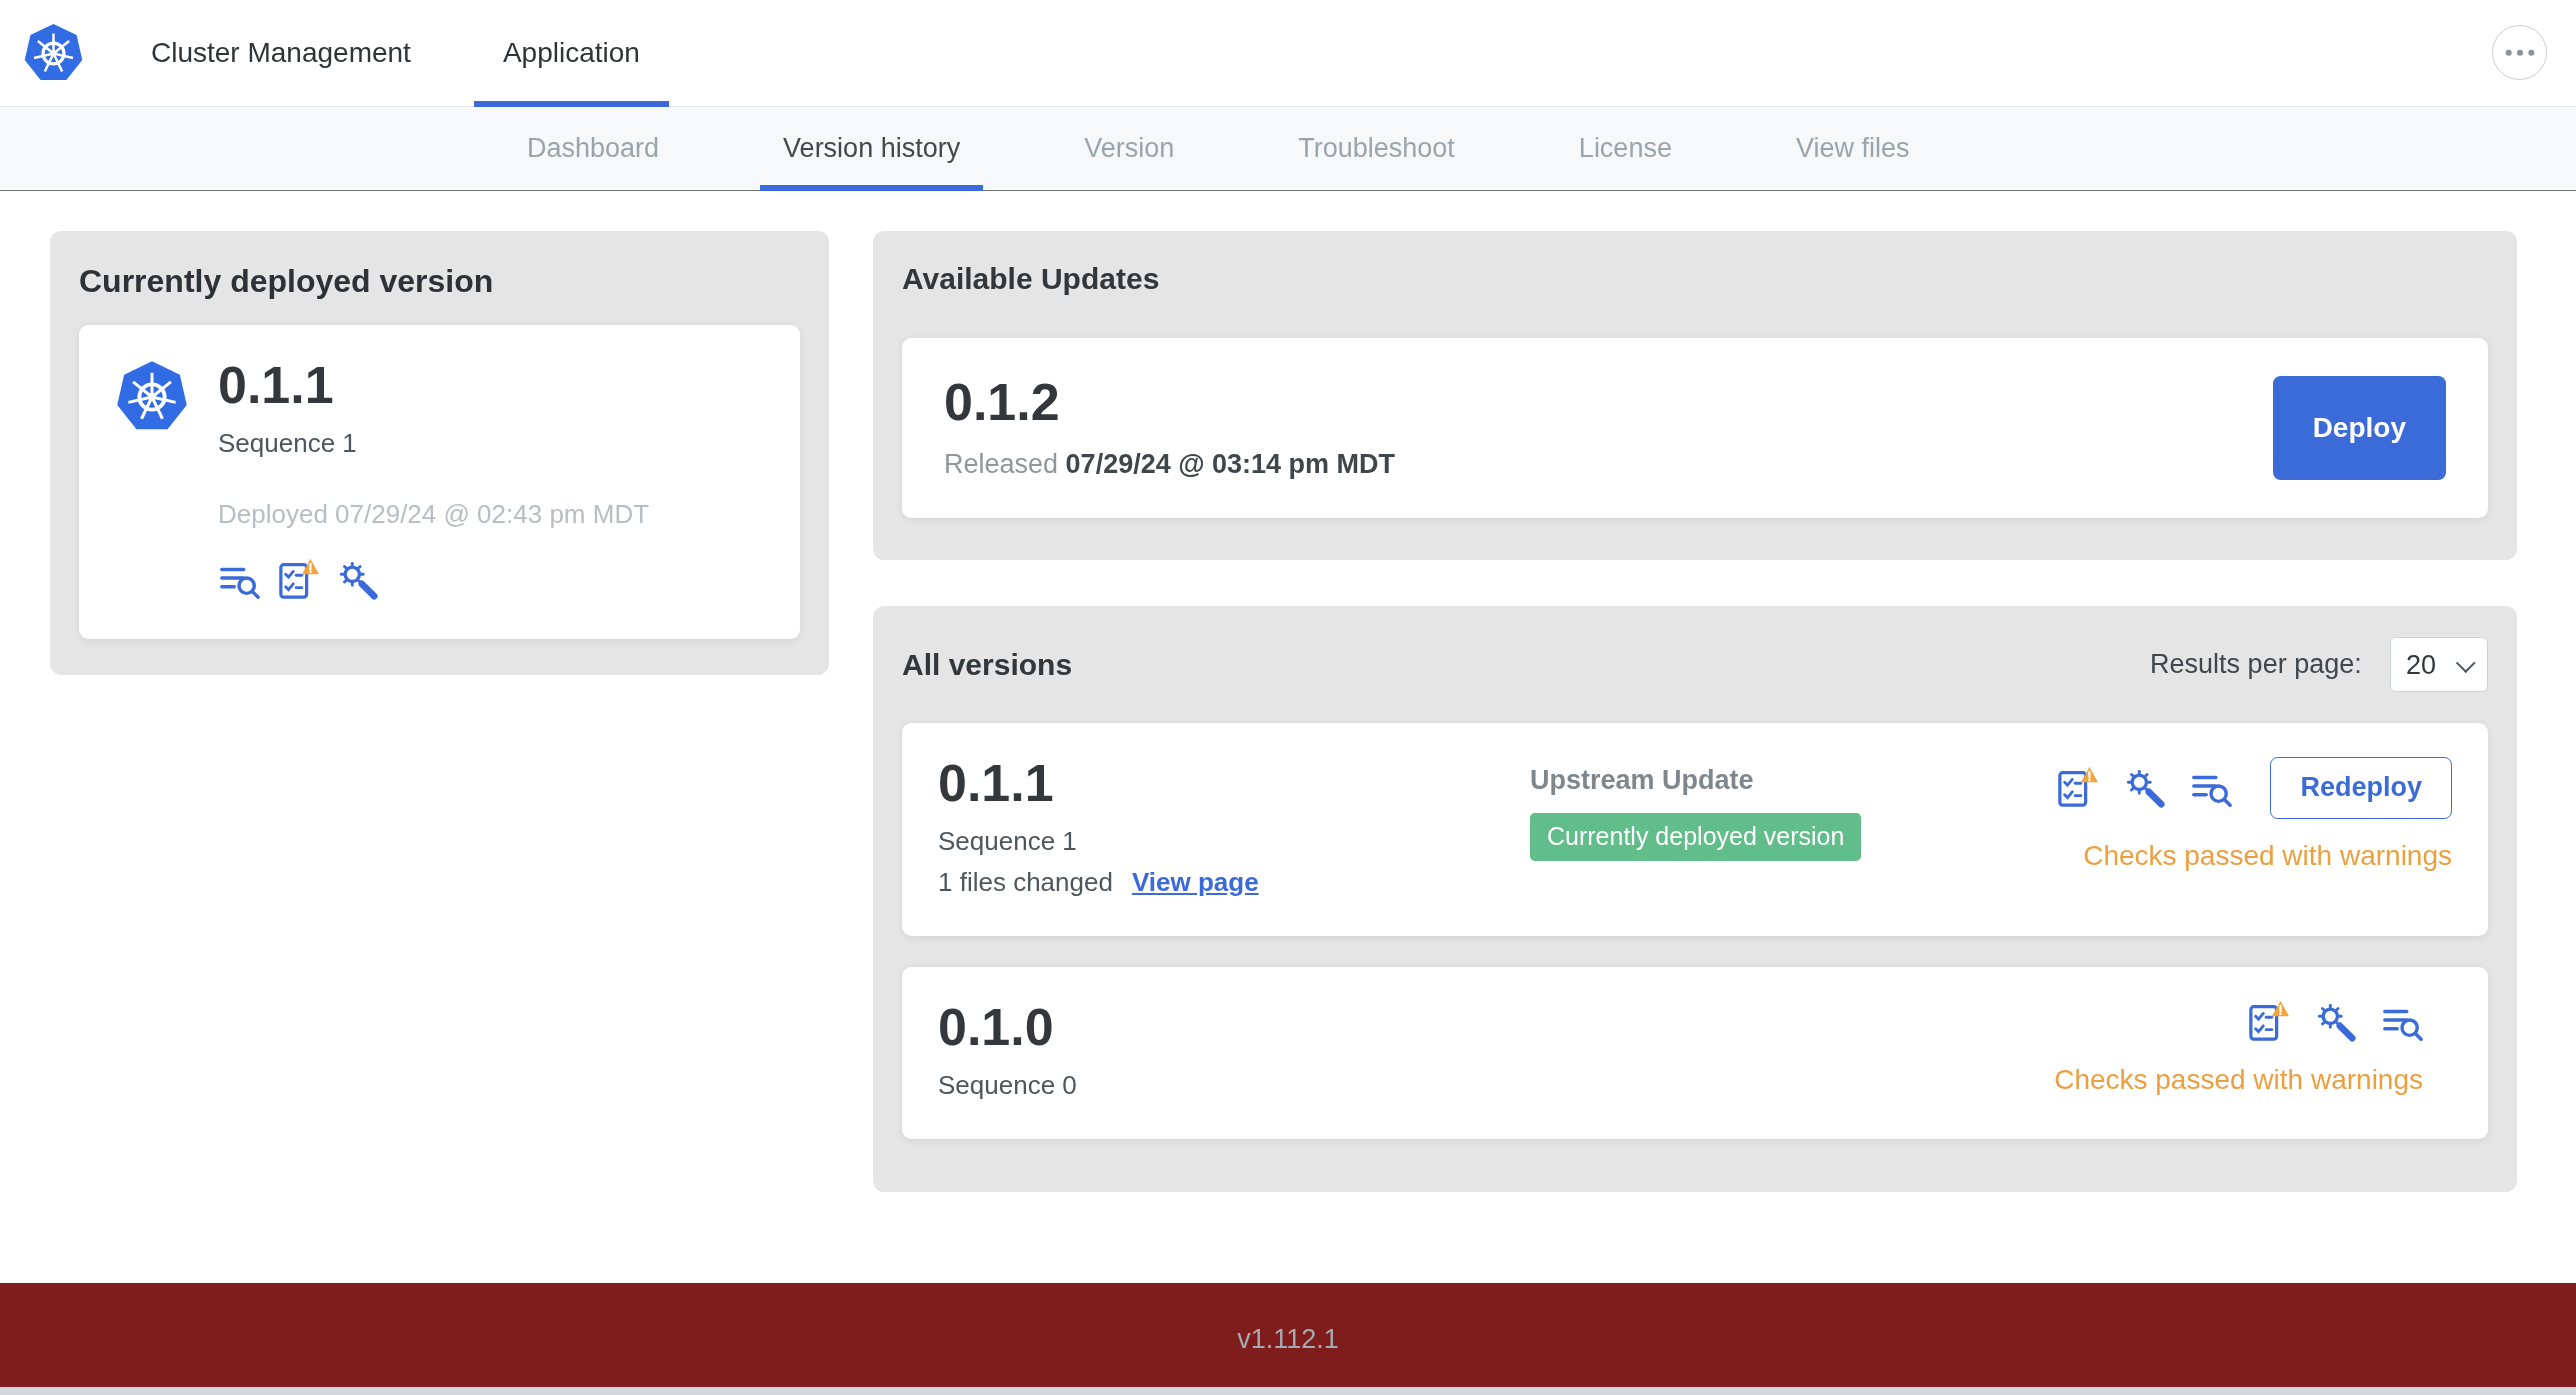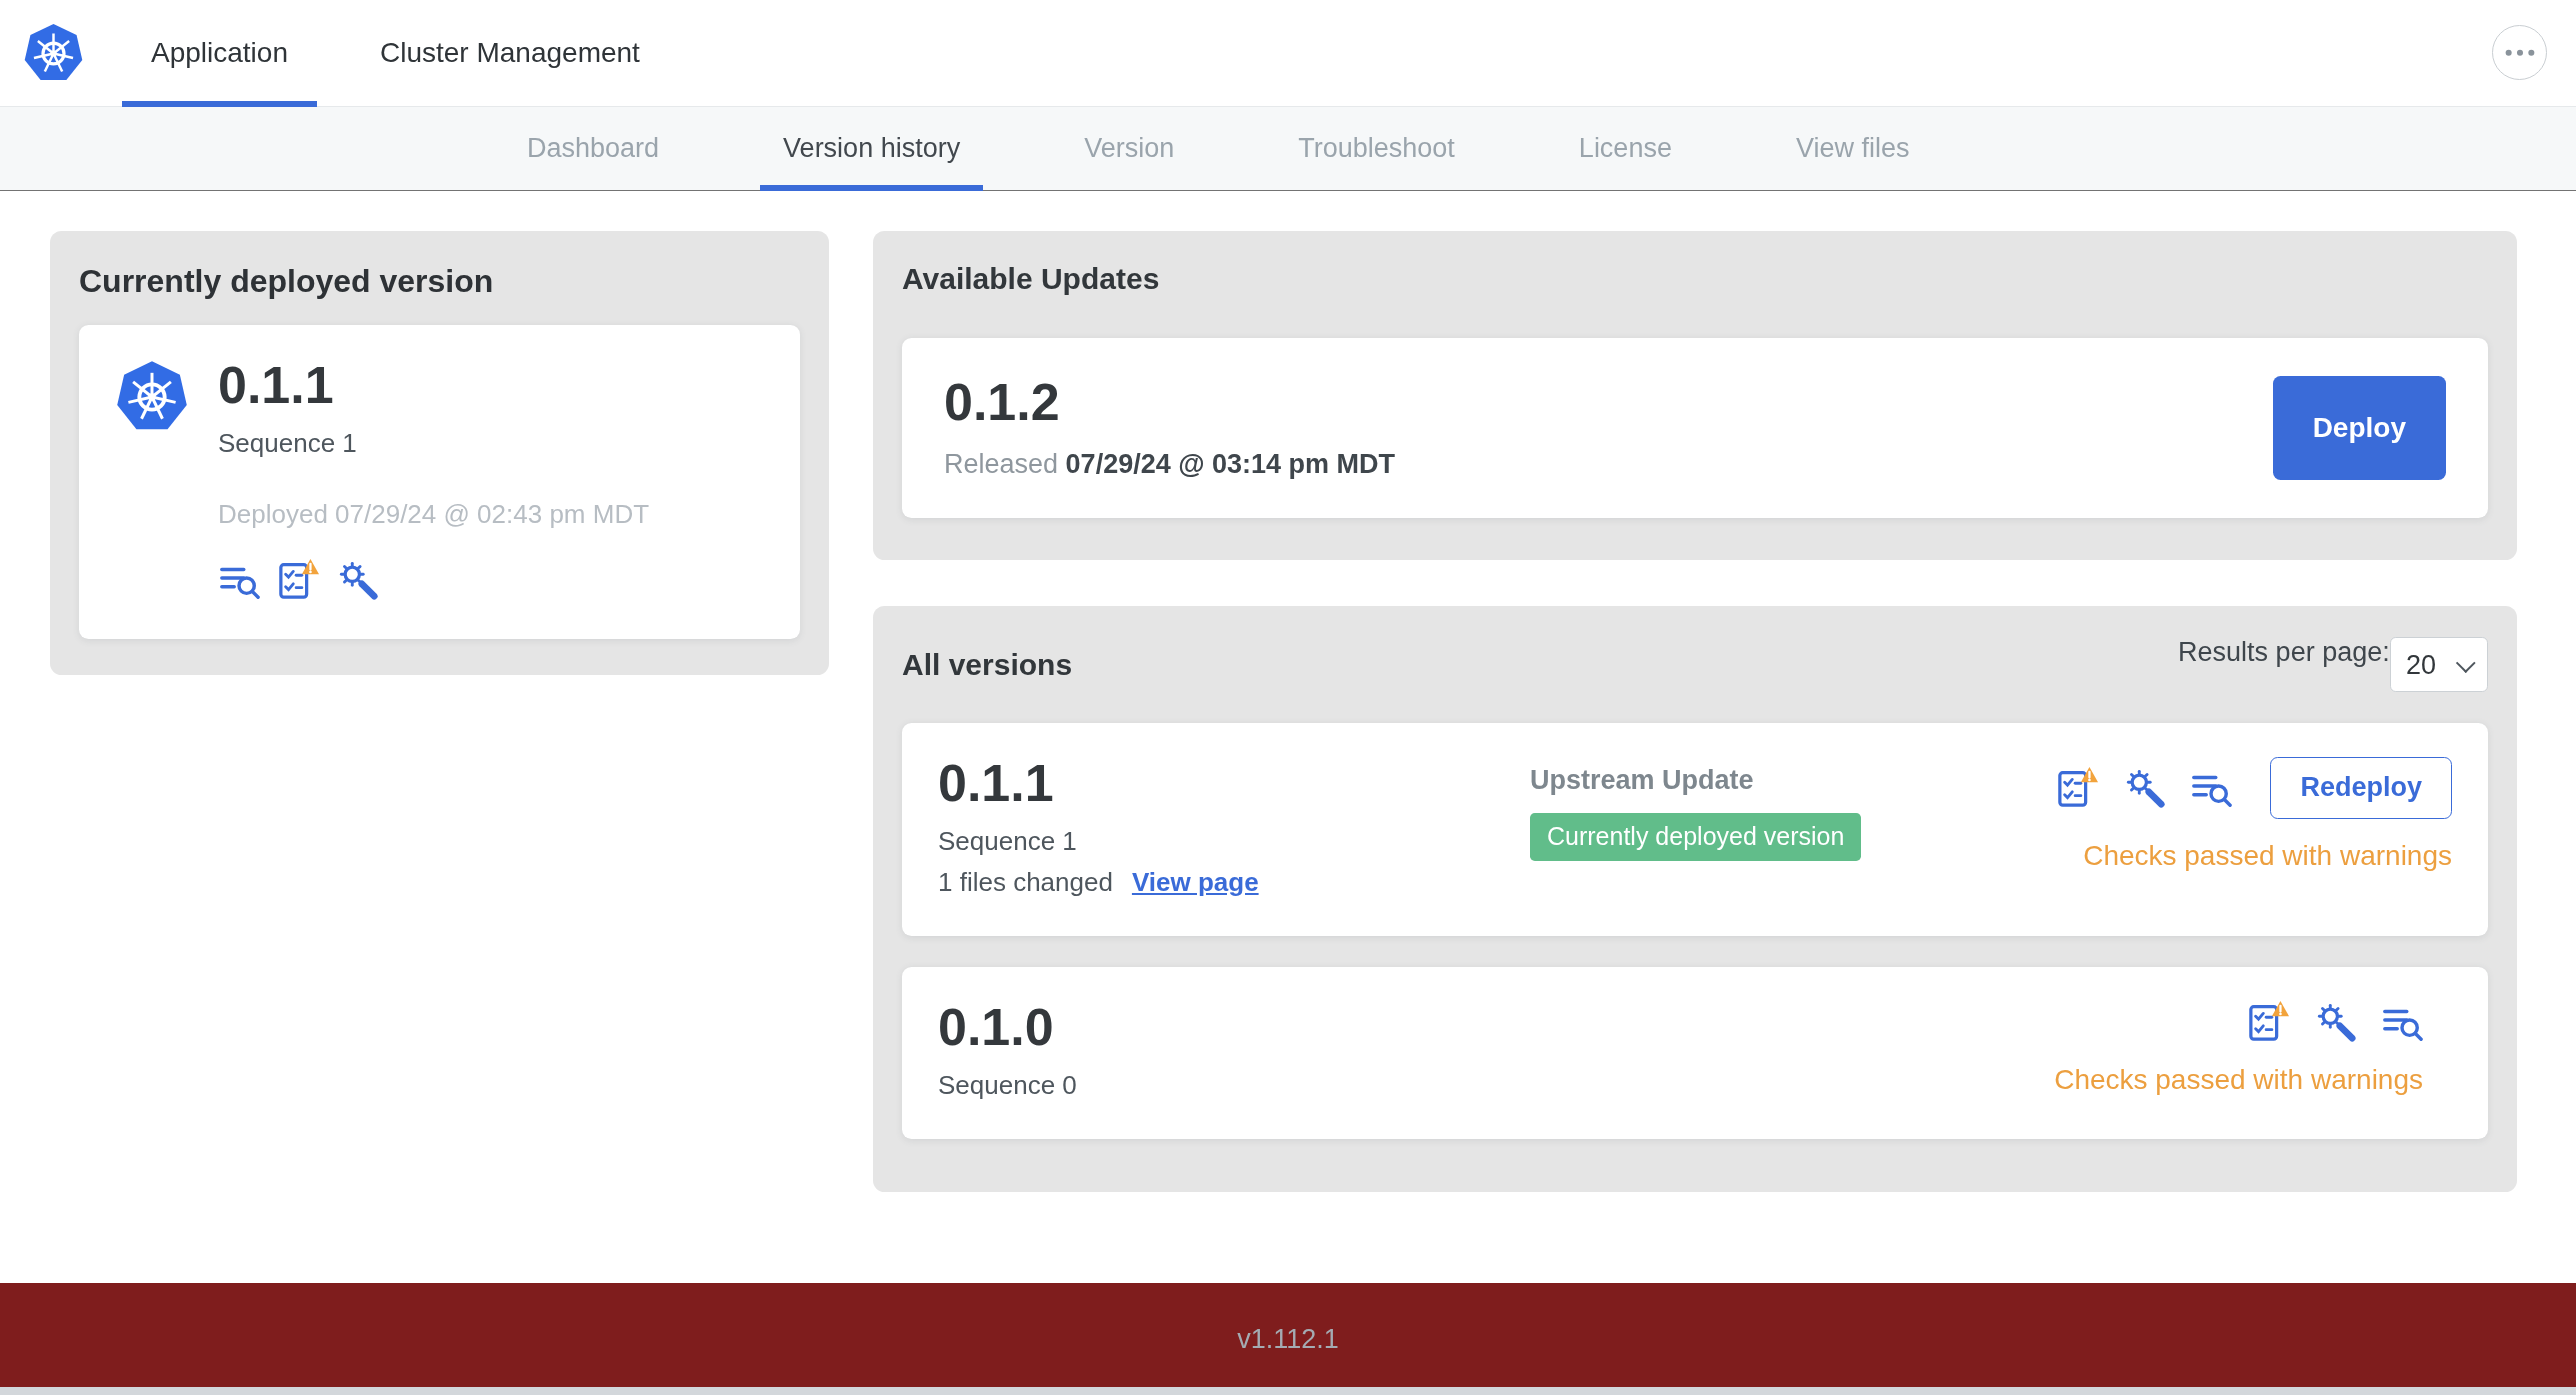--- a/index.html
+++ b/index.html
@@ -68,21 +68,21 @@
   .released-line { font-size:27px; color:#8f979e; margin-top:21px; }
   .released-line b { color:#3f464c; font-weight:700; }
   .btn-primary {
     background:#3A6BD8; color:#fff; font-size:28px; font-weight:700;
     border:none; border-radius:7.6px; padding:33px 40px; cursor:pointer;
     font-family:"Liberation Sans", sans-serif;
   }
 
   .versions-panel { margin-top:46px; padding:31px 29px 53px 29px; }
   .versions-head { display:flex; align-items:center; justify-content:space-between; }
-  .rpp { display:flex; align-items:flex-start; gap:0; }
+  .rpp { display:flex; align-items:center; gap:28px; }
   .rpp-label { font-size:27px; color:#3f464c; }
   .select-wrap { position:relative; }
   .select-wrap select {
     appearance:none; -webkit-appearance:none;
     font-family:"Liberation Sans", sans-serif; font-size:27px; color:#32373b;
     background:#fff; border:1.9px solid #ccd1d5; border-radius:5.7px;
     padding:11.5px 50px 11.5px 15.3px; cursor:pointer;
   }
   .select-wrap::after {
     content:""; position:absolute; right:16px; top:19px; width:11.5px; height:11.5px;
@@ -185,25 +185,25 @@
     </g>
   </defs>
 </svg>
 
 <header class="topnav">
   <div class="brand">
     <svg width="61" height="63" viewBox="0 0 64 66">
         <use href="#k8s-logo"></use>
       </svg>
   </div>
+  <div class="topnav-tab">
+    <span>Cluster Management</span>
+  </div>
   <div class="topnav-tab active">
     <span>Application</span>
-  </div>
-  <div class="topnav-tab">
-    <span>Cluster Management</span>
   </div>
   <div class="overflow-btn">
     <svg width="34" height="9.5" viewBox="0 0 36 10">
       <circle cx="6" cy="5" r="3.2" fill="#8a939b"></circle>
       <circle cx="18" cy="5" r="3.2" fill="#8a939b"></circle>
       <circle cx="30" cy="5" r="3.2" fill="#8a939b"></circle>
     </svg>
   </div>
 </header>
 

